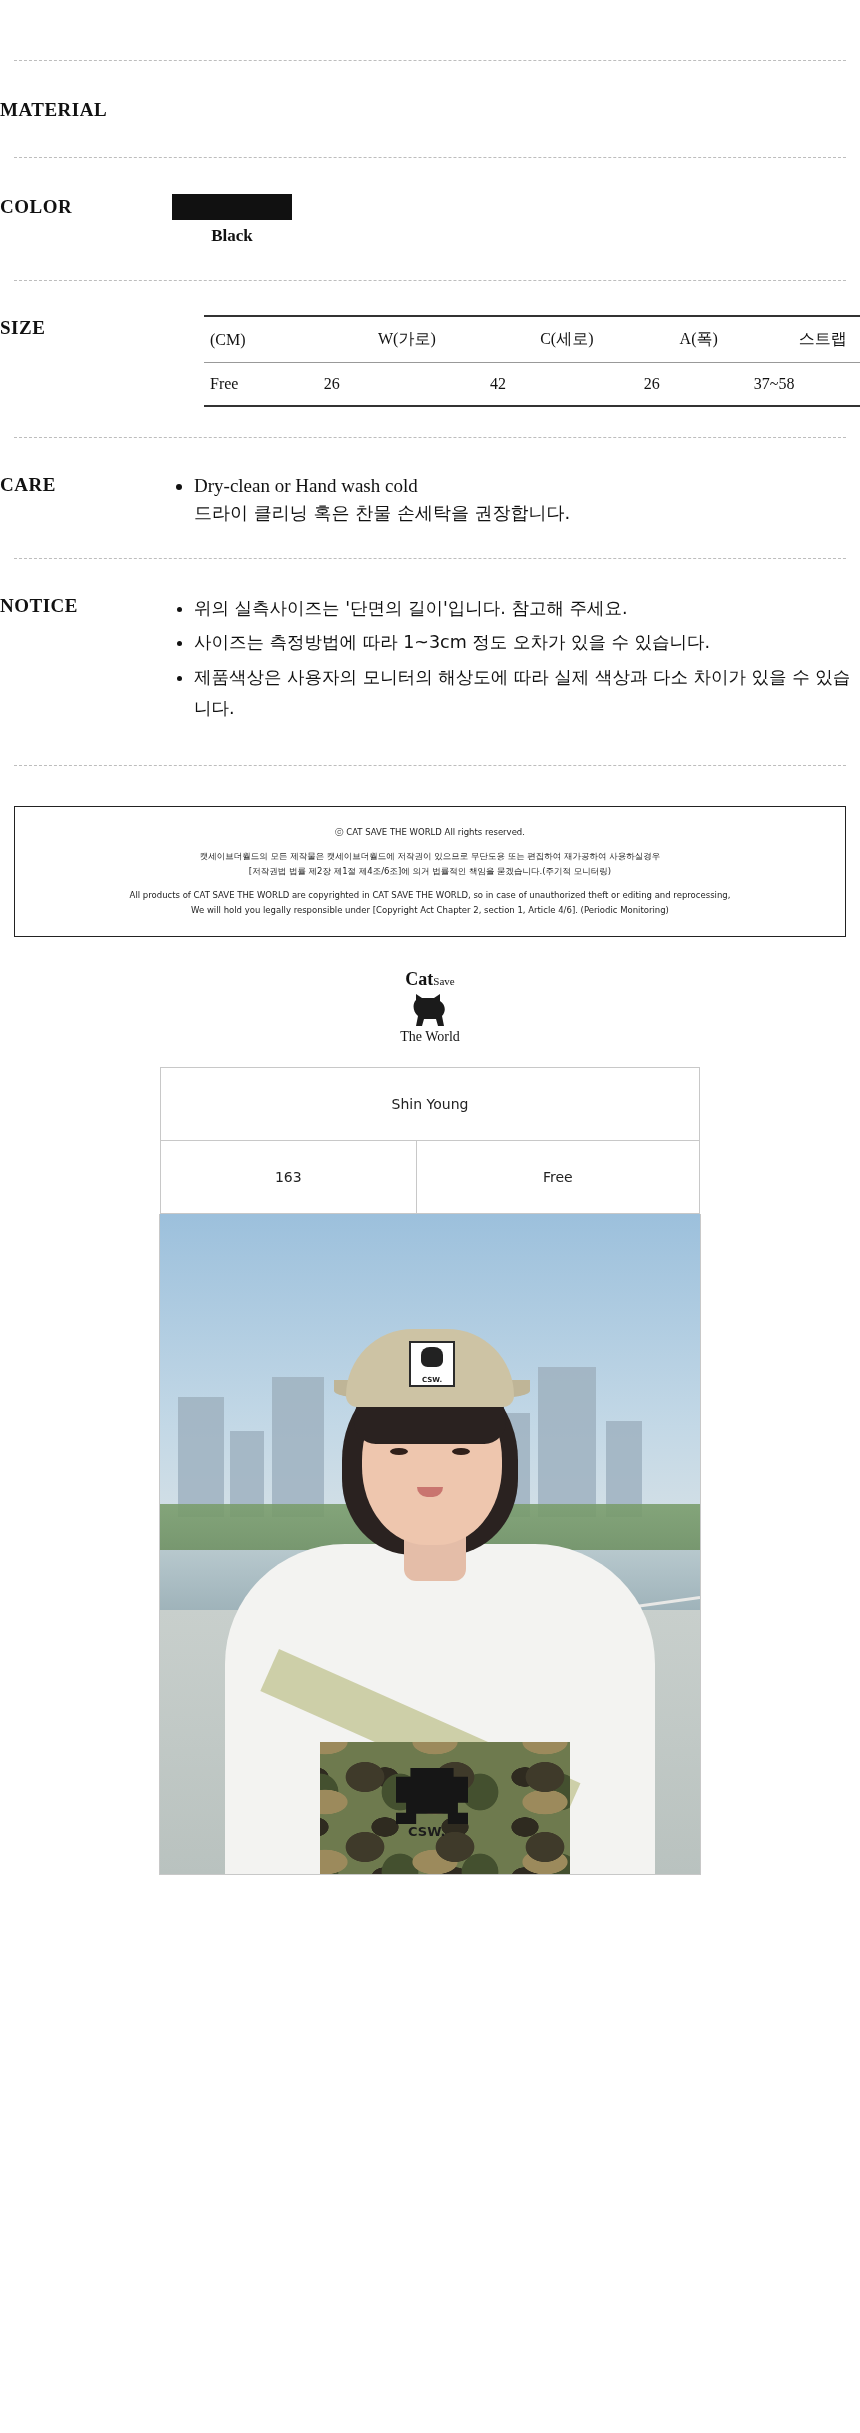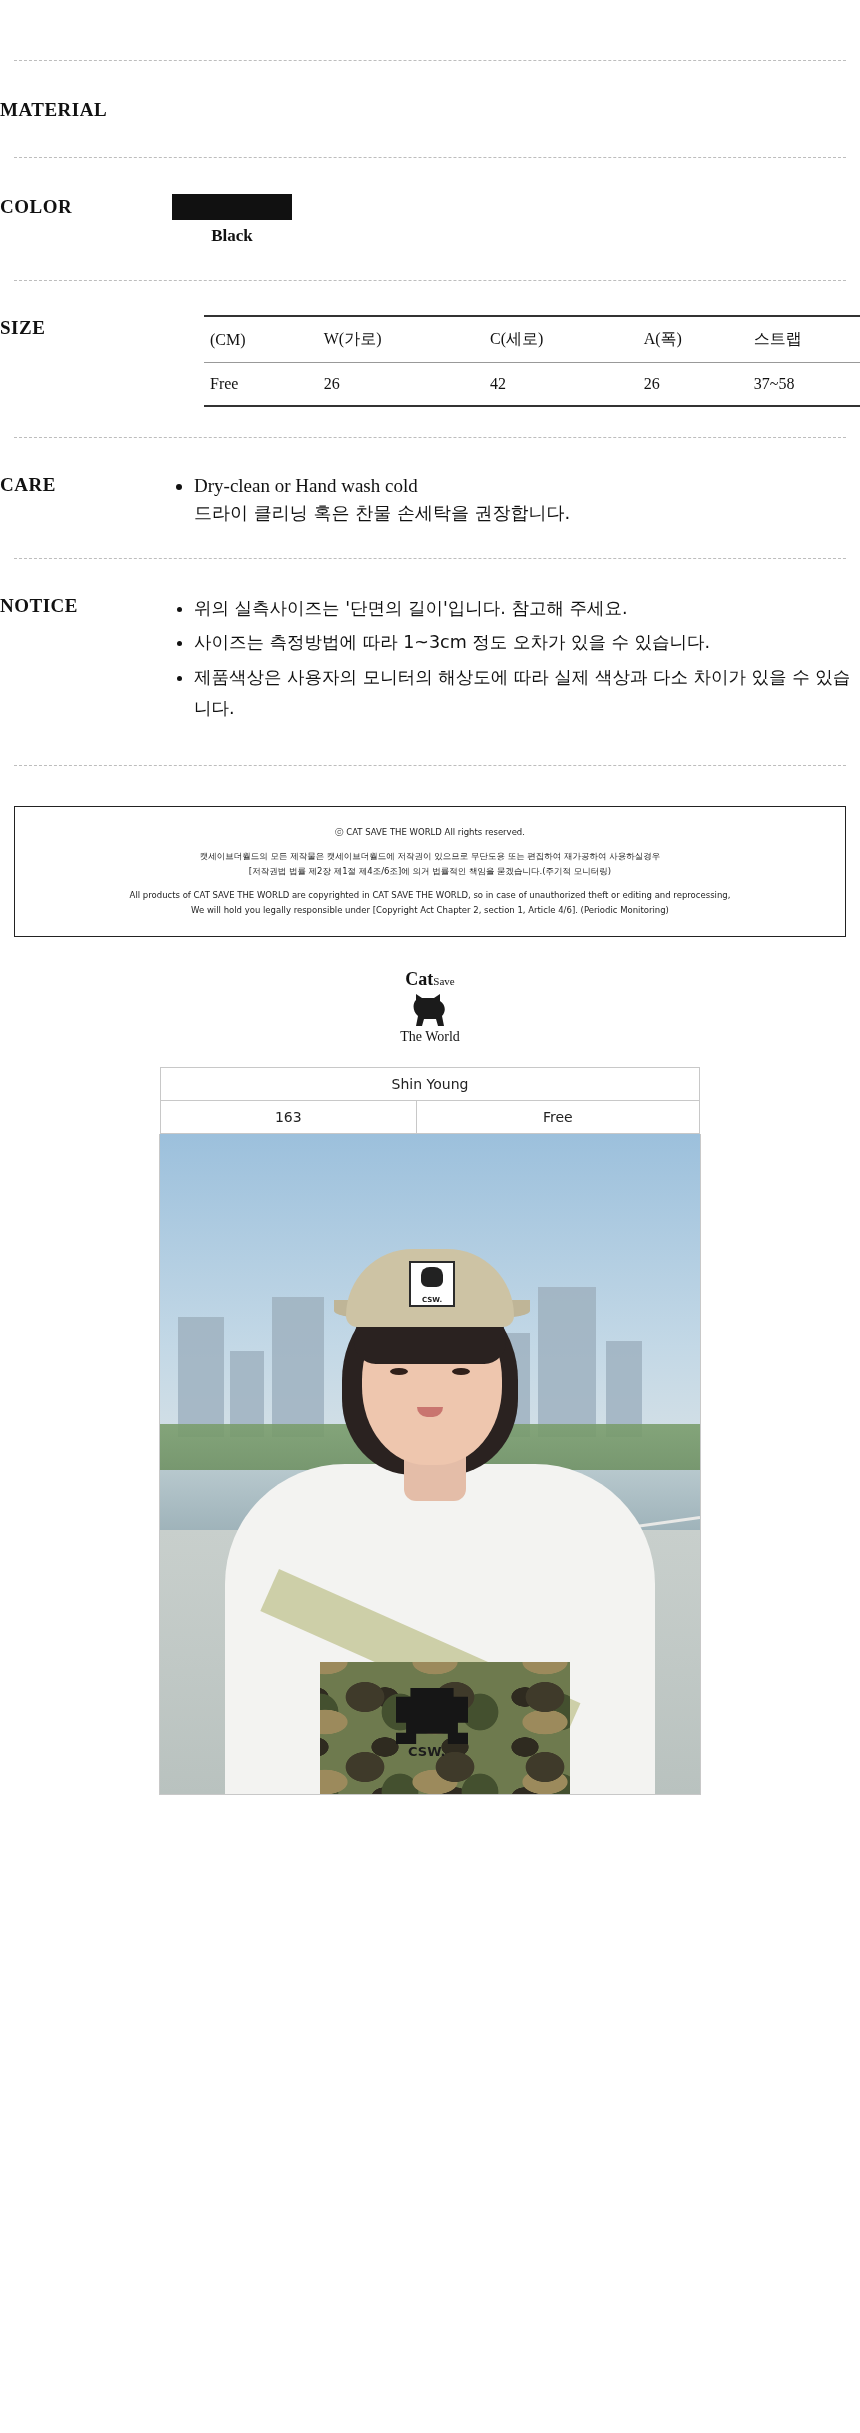--- a/index.html
+++ b/index.html
@@ -80,21 +80,21 @@
     border-collapse: collapse;
     font-size: 16px;
     font-family: "Liberation Serif", serif;
     margin-left: 32px;
   }
   .size-table thead th {
     border-top: 2px solid #333;
     border-bottom: 1px solid #999;
     padding: 12px 0 12px 0;
     font-weight: normal;
-    text-align: left;
+    text-align: center;
   }
   .size-table thead th:first-child { text-align: left; padding-left: 6px; }
   .size-table tbody td {
     border-bottom: 2px solid #333;
     padding: 12px 0 12px 0;
   }
   .size-table tbody td:first-child { text-align: left; padding-left: 6px; }
 
   
   .care-block { padding: 34px 0 30px 0; }
@@ -174,21 +174,21 @@
   .model-table {
     width: 100%;
     border-collapse: collapse;
     font-family: "DejaVu Sans", sans-serif;
     font-size: 14px;
     color: #222;
   }
   .model-table td {
     border: 1px solid #c8c8c8;
     text-align: center;
-    padding: 8px 0;
+    padding: 28px 0;
     background: #fff;
   }
 
   
   .photo {
     width: 540px;
     height: 660px;
     margin: 0 auto;
     border: 1px solid #c8c8c8;
     border-top: none;

